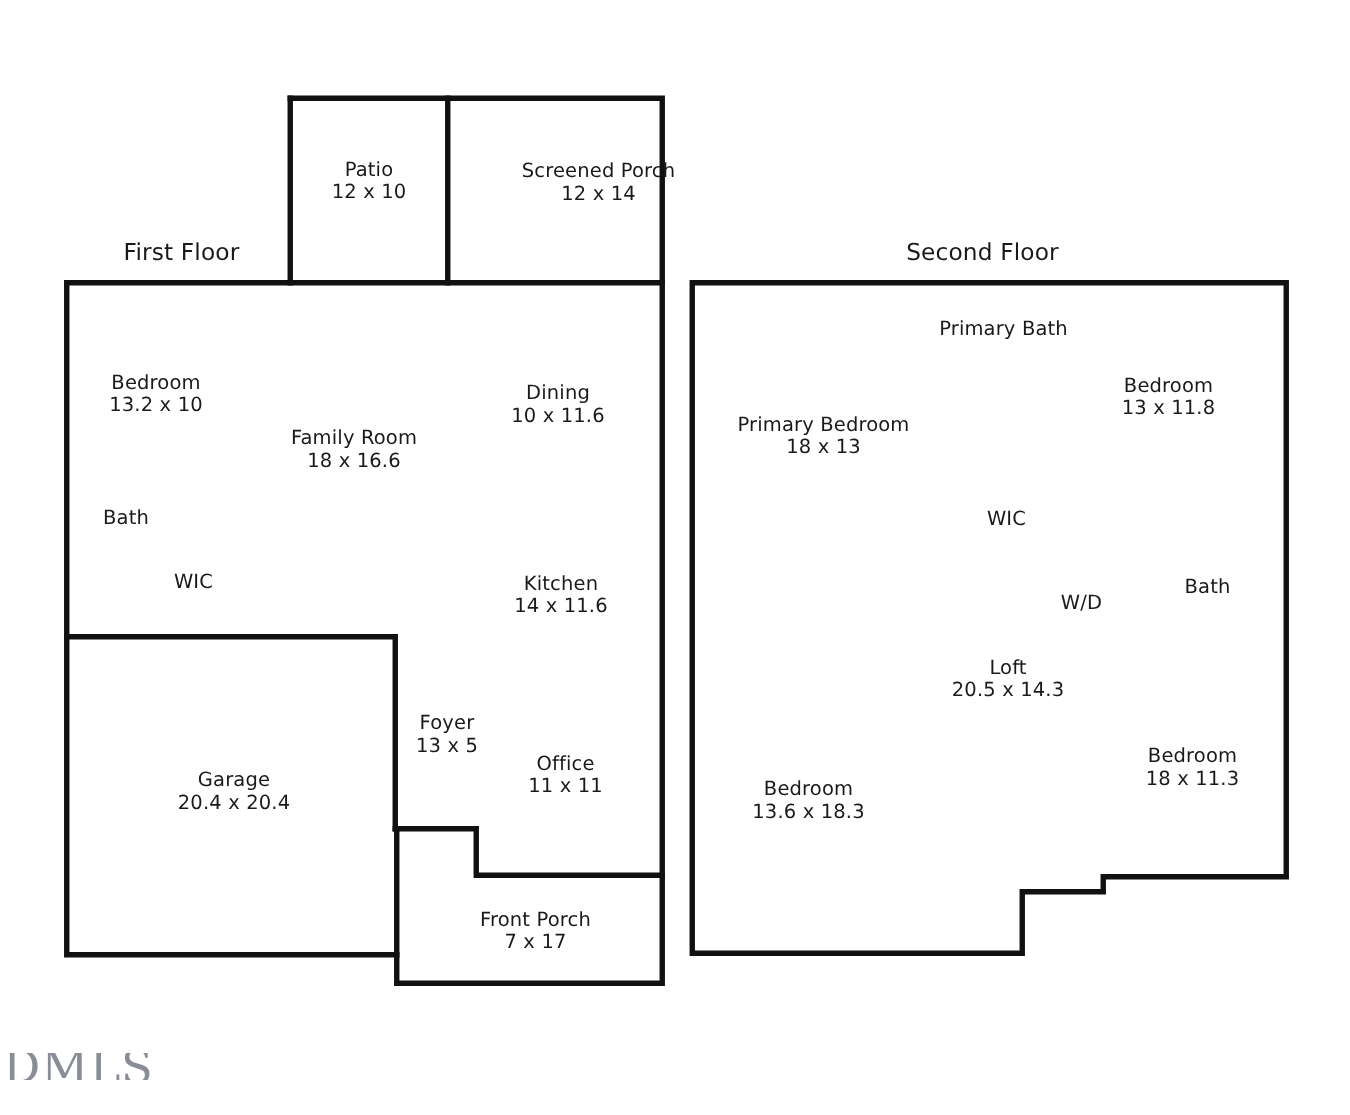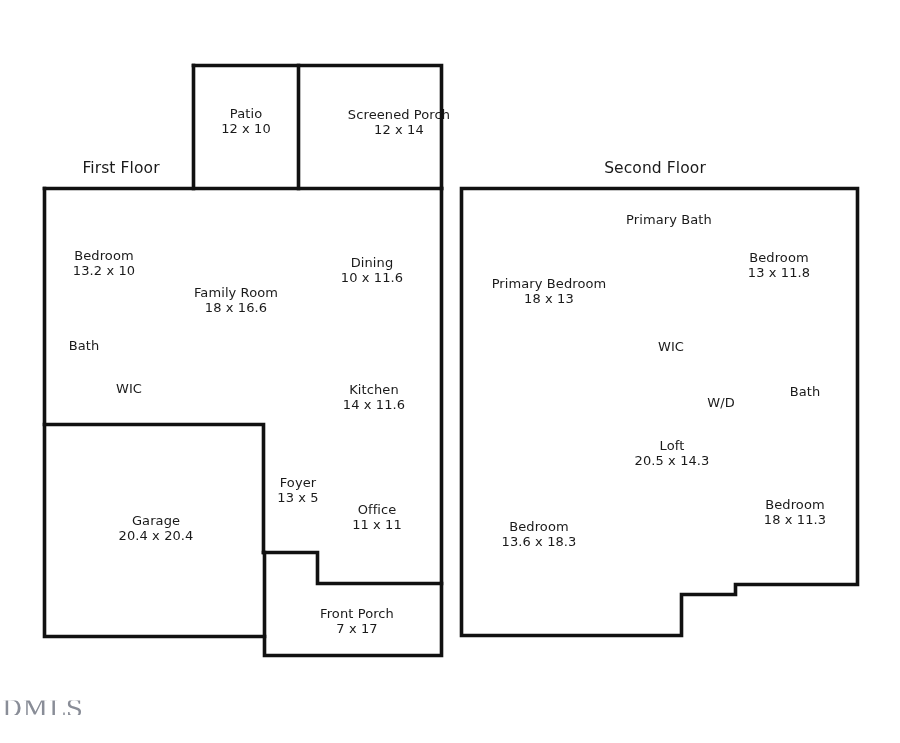--- a/index.html
+++ b/index.html
@@ -53,21 +53,21 @@
     font-size: 13px;
     color: #1a1a1a;
     letter-spacing: 0.1px;
   }
   .room-label .rl-name { display: block; }
   .room-label .rl-dim  { display: block; }
   .watermark {
     position: absolute;
     left: 2px;
     top: 694px;
-    font-size: 25px;
+    font-size: 31px;
     font-family: "DejaVu Serif", serif;
     color: #6f7480;
     opacity: 0.82;
     letter-spacing: 0.5px;
     clip-path: inset(22% 0 28% 0);
   }
 </style>
 </head>
 <body>
 

